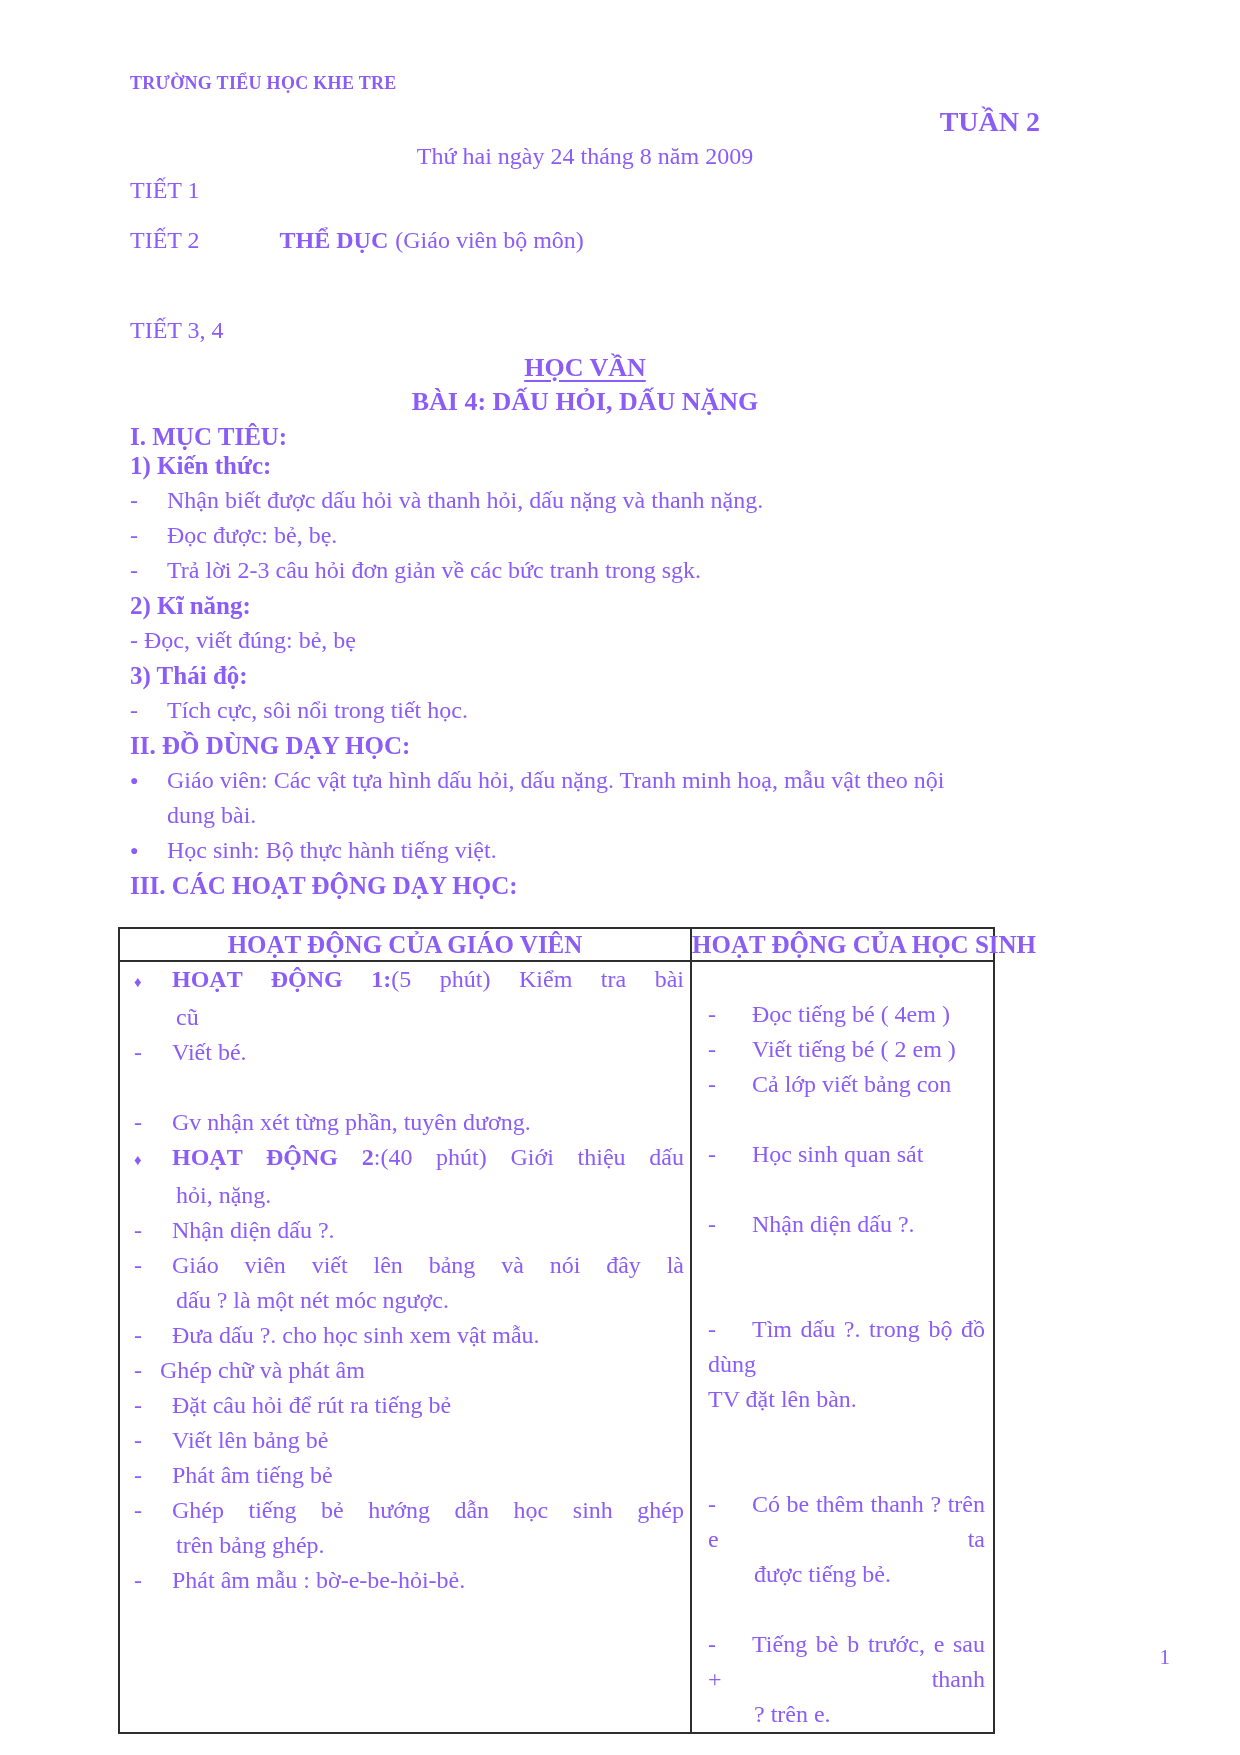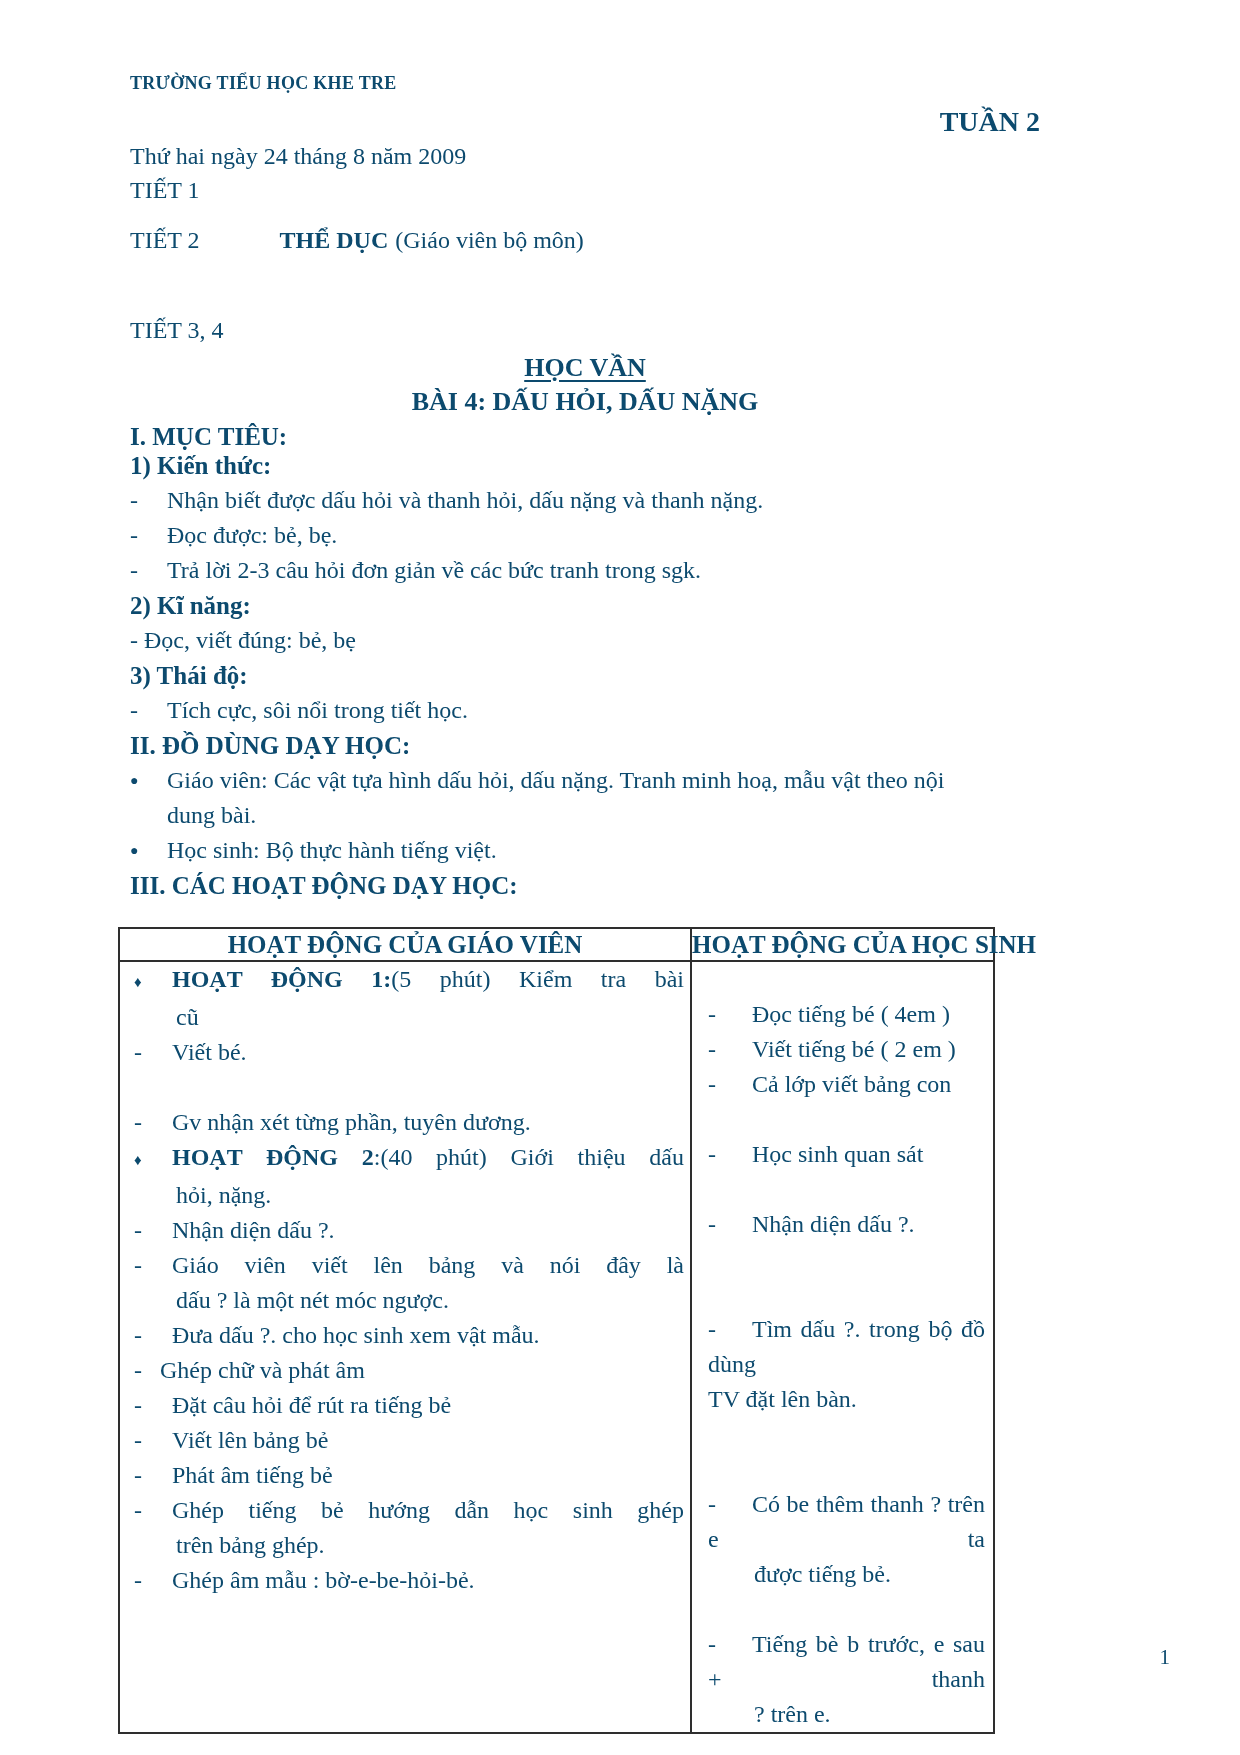--- a/index.html
+++ b/index.html
@@ -1,21 +1,21 @@
 <!DOCTYPE html>
 <html><head>
 <meta charset="utf-8">
 <style>
   html,body{margin:0;padding:0;background:#e8e8e8;}
   .page{position:relative;width:1240px;height:1755px;background:#ffffff;margin:0 auto;
-        font-family:"Liberation Serif","DejaVu Serif",serif;color:#0c4a6e;overflow:hidden;}
+        font-family:"Liberation Serif","DejaVu Serif",serif;color:#8b5cf6;overflow:hidden;}
   .top{position:absolute;left:130px;top:0;width:910px;font-size:24px;}
   .school{margin-top:72px;font-size:18px;font-weight:bold;line-height:22px;letter-spacing:.3px;}
   .week{margin-top:10px;font-size:28px;font-weight:bold;text-align:right;line-height:36px;}
-  .date{font-size:24px;line-height:33px;}
+  .date{font-size:24px;text-align:center;line-height:33px;}
   .t1{line-height:34px;}
   .t2{margin-top:16px;line-height:34px;}
   .t2 .subj{font-weight:bold;margin-left:80px;}
   .t2 .note{margin-left:7px;}
   .t34{margin-top:56px;line-height:34px;}
   .subject{margin-top:3px;font-size:26px;font-weight:bold;text-align:center;line-height:35px;}
   .subject span{text-decoration:underline;text-underline-offset:4px;}
   .btitle{font-size:26px;font-weight:bold;text-align:center;line-height:34px;}
   .h{font-weight:bold;font-size:25px;line-height:35px;white-space:nowrap;}
   .kt{margin-top:-6px;}
@@ -97,21 +97,21 @@
           <div class="tl"><span class="mk">-</span><span>Nhận diện dấu ?.</span></div>
           <div class="tl just"><span class="mk">-</span><span>Giáo viên viết lên bảng và nói đây là</span></div>
           <div class="tl cont"><span>dấu ? là một nét móc ngược.</span></div>
           <div class="tl"><span class="mk">-</span><span>Đưa dấu ?. cho học sinh xem vật mẫu.</span></div>
           <div class="tl"><span class="mk narrow">-</span><span>Ghép chữ và phát âm</span></div>
           <div class="tl"><span class="mk">-</span><span>Đặt câu hỏi để rút ra tiếng bẻ</span></div>
           <div class="tl"><span class="mk">-</span><span>Viết lên bảng bẻ</span></div>
           <div class="tl"><span class="mk">-</span><span>Phát âm tiếng bẻ</span></div>
           <div class="tl just"><span class="mk">-</span><span>Ghép tiếng bẻ hướng dẫn học sinh ghép</span></div>
           <div class="tl cont"><span>trên bảng ghép.</span></div>
-          <div class="tl"><span class="mk">-</span><span>Ghép âm mẫu : bờ-e-be-hỏi-bẻ.</span></div>
+          <div class="tl"><span class="mk">-</span><span>Phát âm mẫu : bờ-e-be-hỏi-bẻ.</span></div>
         </div>
       <div class="cell r" id="cell-student">
           <div class="tl blank"></div>
           <div class="tl"><span class="mk">-</span><span>Đọc tiếng bé  ( 4em )</span></div>
           <div class="tl"><span class="mk">-</span><span>Viết tiếng bé ( 2 em )</span></div>
           <div class="tl"><span class="mk">-</span><span>Cả lớp viết bảng con</span></div>
           <div class="tl blank"></div>
           <div class="tl"><span class="mk">-</span><span>Học sinh quan sát</span></div>
           <div class="tl blank"></div>
           <div class="tl"><span class="mk">-</span><span>Nhận diện dấu ?.</span></div>

